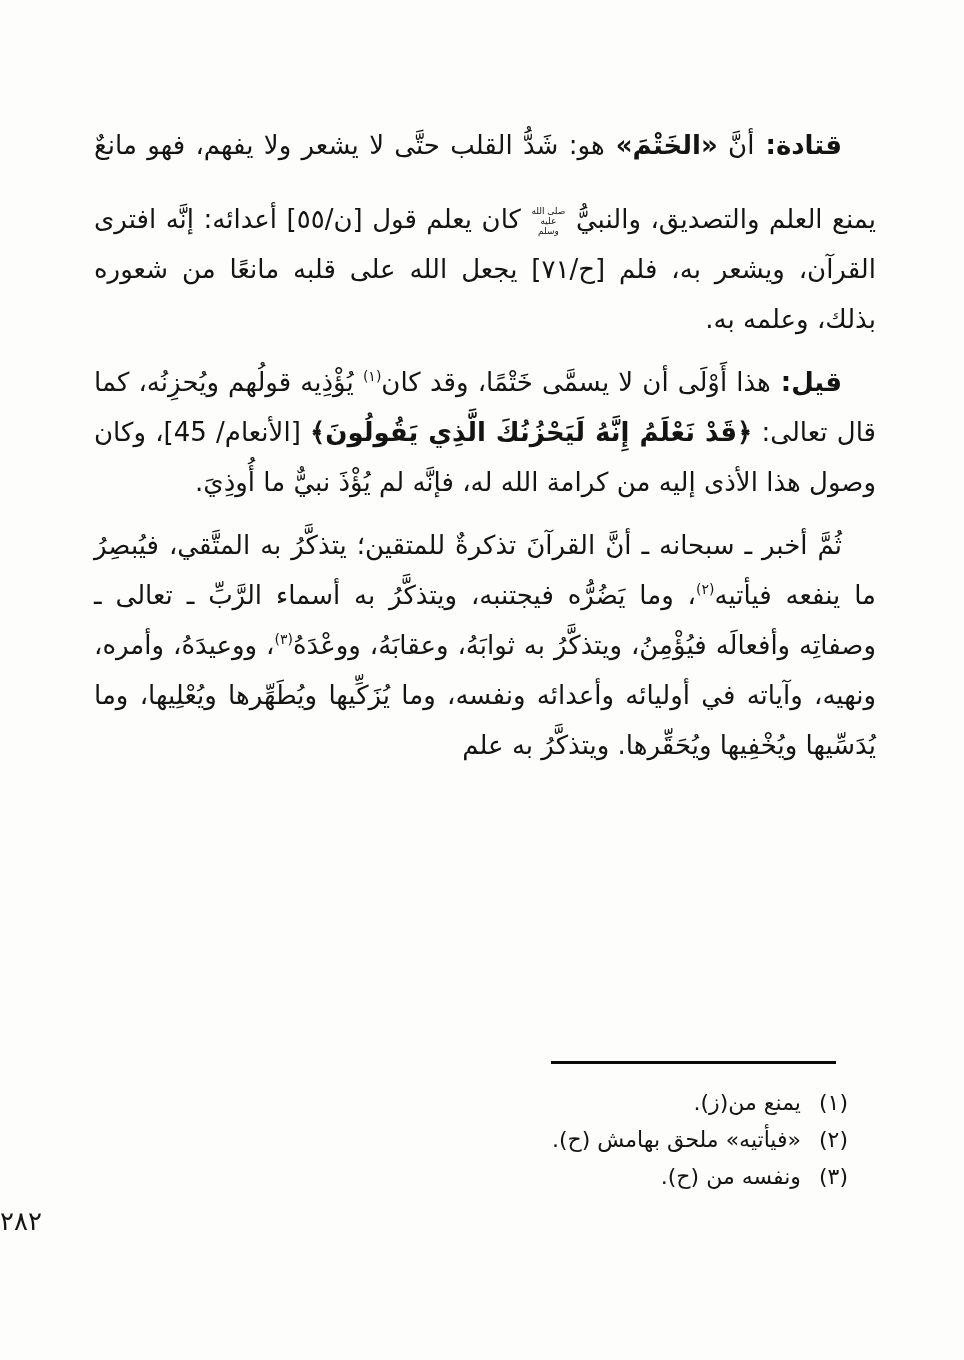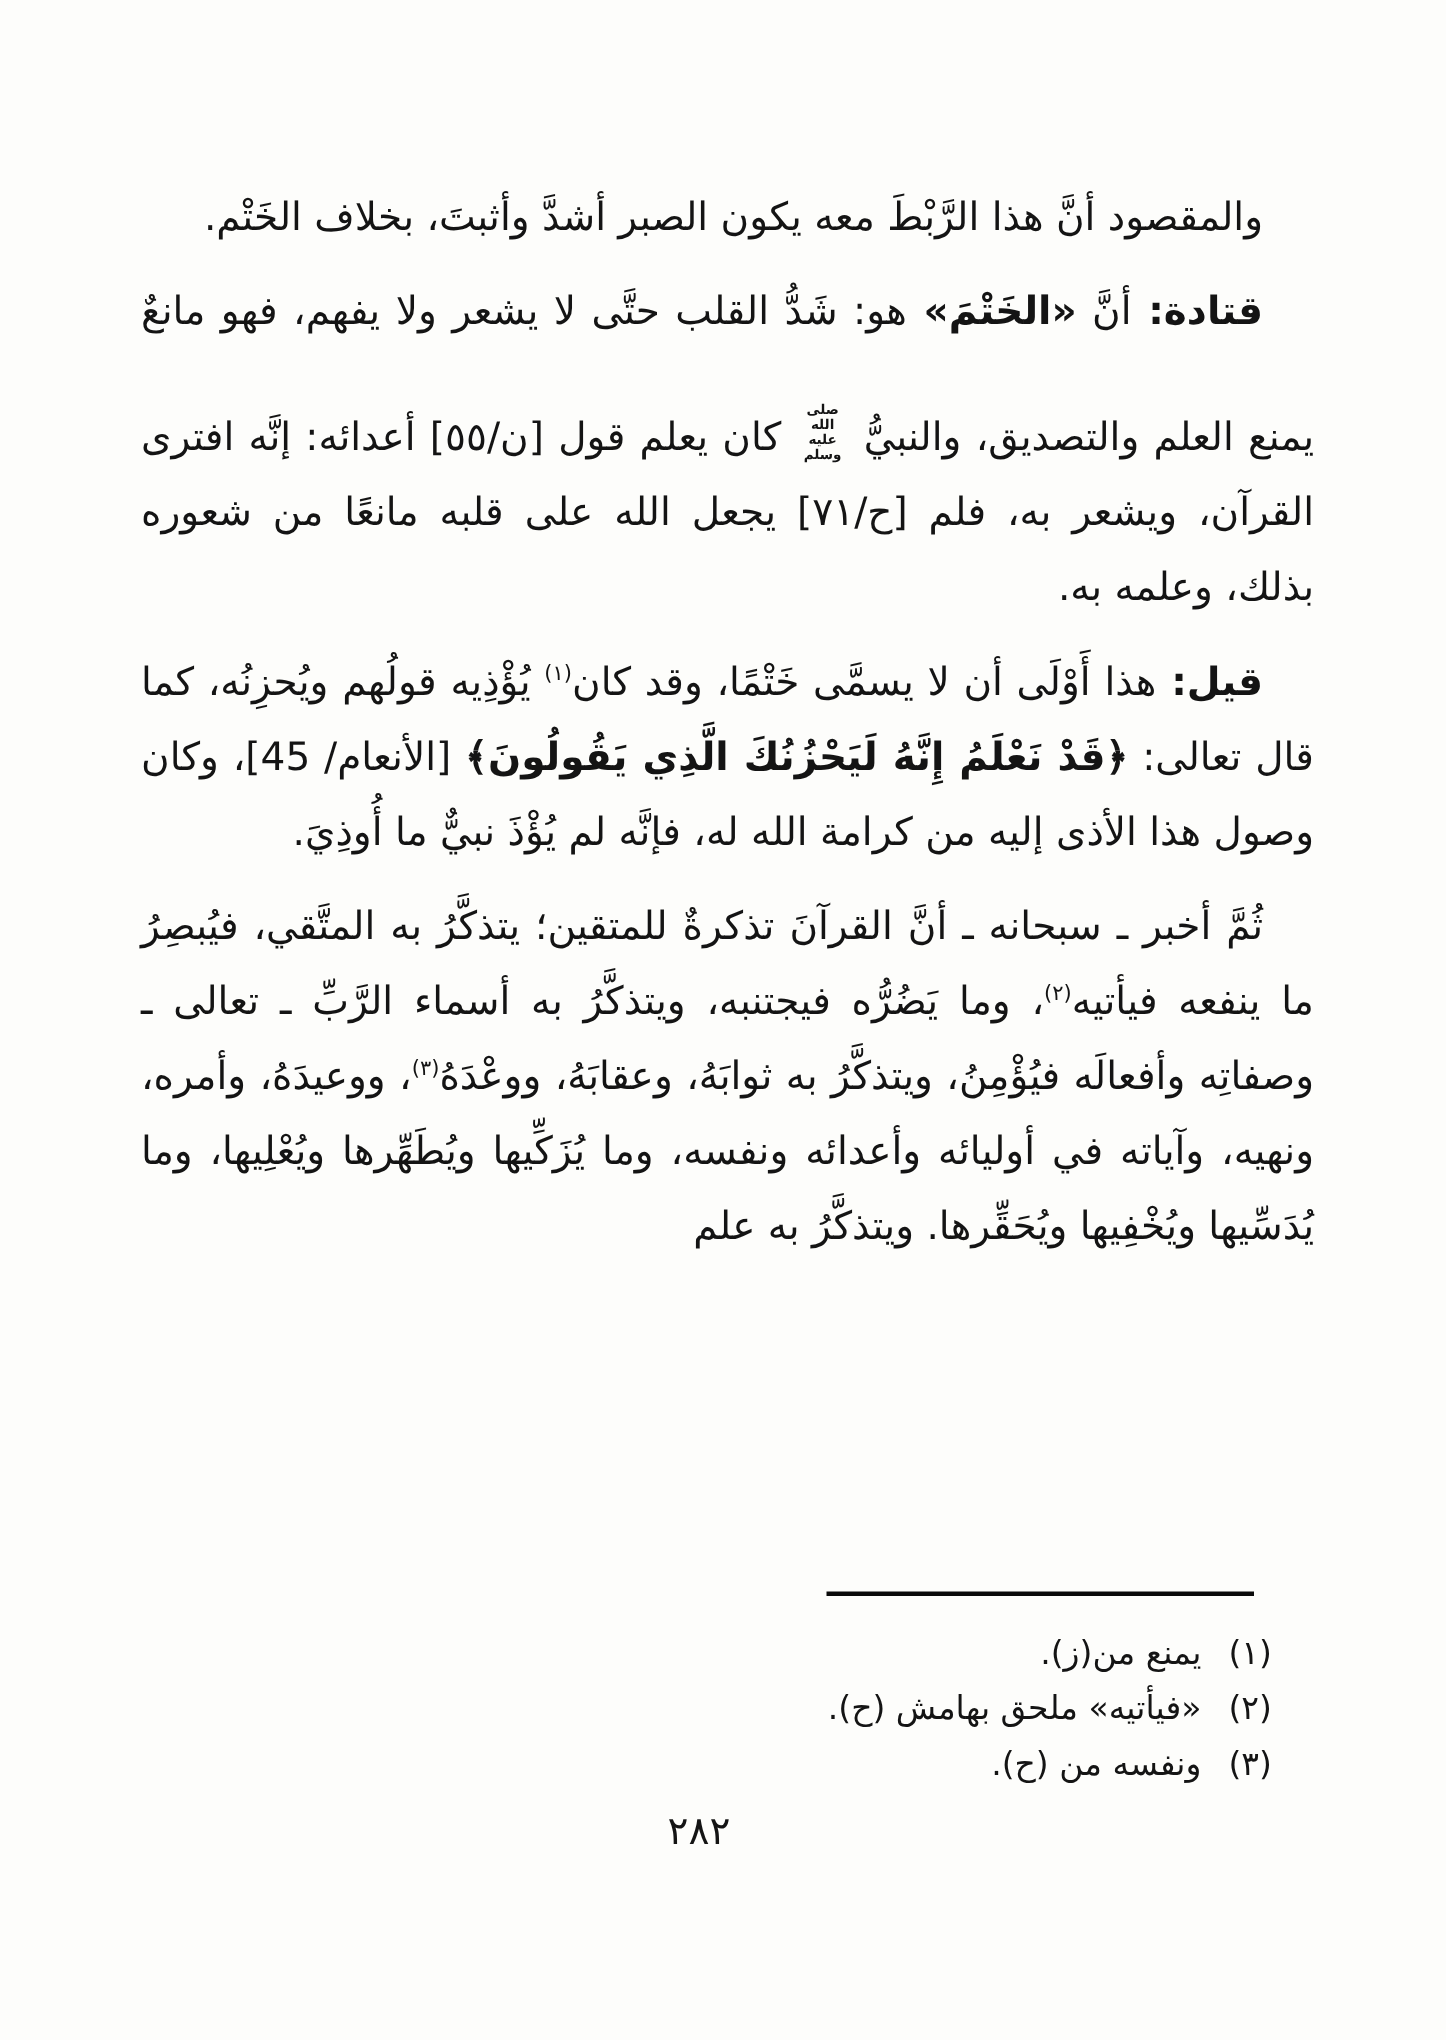--- a/index.html
+++ b/index.html
@@ -31,21 +31,21 @@
     vertical-align:super;
     line-height:0;
   }
   .honorific {
     display:inline-block;
     width:36px;
     font-size:9px;
     line-height:10px;
     text-align:center;
     vertical-align:-6px;
-    font-weight:bold;
+    font-weight:normal;
     text-indent:0;
     margin-top:36px;
   }
   .footnotes {
     position:absolute;
     top:1061px; right:88px; left:94px;
     direction:rtl;
   }
   .fn-divider {
     width:285px;
@@ -58,33 +58,32 @@
     gap:18px;
     padding-right:28px;
     font-size:22px;
     line-height:37px;
   }
   .fn-marker { flex:0 0 auto; }
   .fn-text  { flex:1 1 auto; }
   .page-number {
     position:absolute;
     top:1206px; left:0; right:32px;
-    text-align:center;
+    text-align:left;
     font-size:26px;
     letter-spacing:2px;
   }
 </style>
 </head>
 <body>
 
 <div class="page">
 
   <div class="text-block">
 
-    <p><span>والمقصود أنَّ هذا الرَّبْطَ معه يكون الصبر أشدَّ وأثبتَ، بخلاف الخَتْم.</span></p>
 
     <p><span class="b">قتادة: </span><span>أنَّ </span><span class="b">«الخَتْمَ» </span><span>هو: شَدُّ القلب حتَّى لا يشعر ولا يفهم، فهو مانعٌ يمنع العلم والتصديق، والنبيُّ </span><span class="honorific">صلى الله عليه وسلم</span><span> كان يعلم قول [ن/٥٥] أعدائه: إنَّه افترى القرآن، ويشعر به، فلم [ح/٧١] يجعل الله على قلبه مانعًا من شعوره بذلك، وعلمه به.</span></p>
 
 
     <p><span class="b">قيل: </span><span>هذا أَوْلَى أن لا يسمَّى خَتْمًا، وقد كان</span><span class="fn-sup">(١)</span><span> يُؤْذِيه قولُهم ويُحزِنُه، كما قال تعالى: </span><span class="quran">﴿قَدْ نَعْلَمُ إِنَّهُ لَيَحْزُنُكَ الَّذِي يَقُولُونَ﴾</span><span> [الأنعام/ 45]، وكان وصول هذا الأذى إليه من كرامة الله له، فإنَّه لم يُؤْذَ نبيٌّ ما أُوذِيَ.</span></p>
 
 
     <p><span>ثُمَّ أخبر ـ سبحانه ـ أنَّ القرآنَ تذكرةٌ للمتقين؛ يتذكَّرُ به المتَّقي، فيُبصِرُ ما ينفعه فيأتيه</span><span class="fn-sup">(٢)</span><span>، وما يَضُرُّه فيجتنبه، ويتذكَّرُ به أسماء الرَّبِّ ـ تعالى ـ وصفاتِه وأفعالَه فيُؤْمِنُ، ويتذكَّرُ به ثوابَهُ، وعقابَهُ، ووعْدَهُ</span><span class="fn-sup">(٣)</span><span>، ووعيدَهُ، وأمره، ونهيه، وآياته في أوليائه وأعدائه ونفسه، وما يُزَكِّيها ويُطَهِّرها ويُعْلِيها، وما يُدَسِّيها ويُخْفِيها ويُحَقِّرها. ويتذكَّرُ به علم</span></p>
 
   </div>

